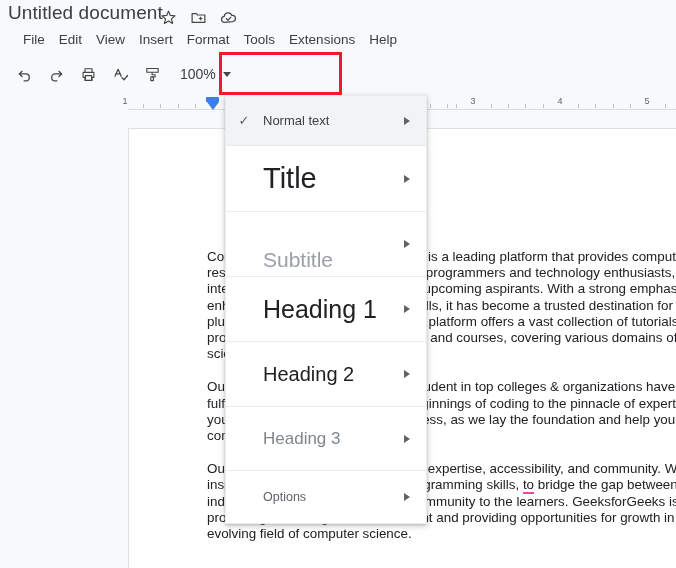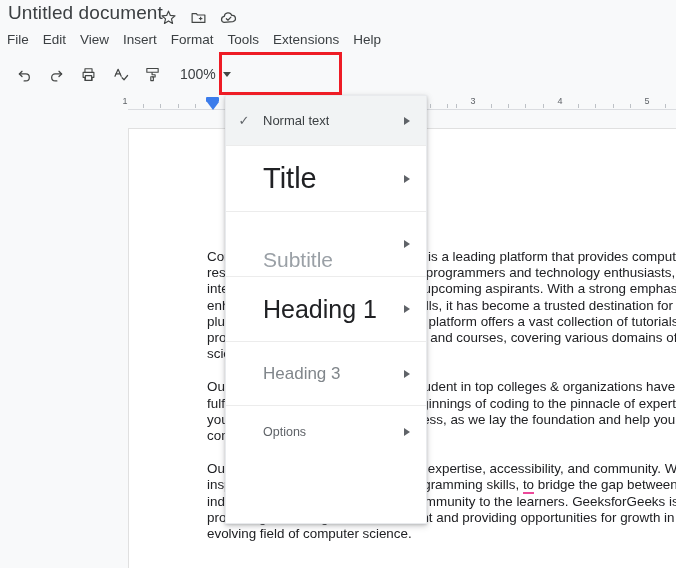--- a/index.html
+++ b/index.html
@@ -28,21 +28,21 @@
     position: absolute; top: 6px; width: 22px; height: 22px;
     display: flex; align-items: center; justify-content: center;
     color: #444746;
   }
   #icon-star { left: 157px; }
   #icon-folder { left: 187px; }
   #icon-cloud { left: 217px; }
 
   
   #menubar {
-    position: absolute; left: 0; top: 29px; height: 20px;
+    position: absolute; left: 16px; top: 29px; height: 20px;
     display: flex; align-items: center; justify-content: space-between;
   }
   .menu-item {
     font-size: 13.5px; color: #3c4043; padding: 1px 7px;
     white-space: nowrap; border-radius: 4px; cursor: default;
   }
 
   
   #toolbar {
     position: absolute; left: 0; top: 54px; width: 676px; height: 40px;
@@ -414,20 +414,24 @@
   <div class="mi" id="mi-2">
     <span class="mi-label">Subtitle</span>
     <span class="mi-arrow"></span>
   </div>
 
   <div class="mi" id="mi-3">
     <span class="mi-label">Heading 1</span>
     <span class="mi-arrow"></span>
   </div>
 
+  <div class="mi" id="mi-4">
+    <span class="mi-label">Heading 2</span>
+    <span class="mi-arrow"></span>
+  </div>
 
   <div class="mi" id="mi-5">
     <span class="mi-label">Heading 3</span>
     <span class="mi-arrow"></span>
   </div>
 
   <div class="mi" id="mi-6">
     <span class="mi-label">Options</span>
     <span class="mi-arrow"></span>
   </div>

